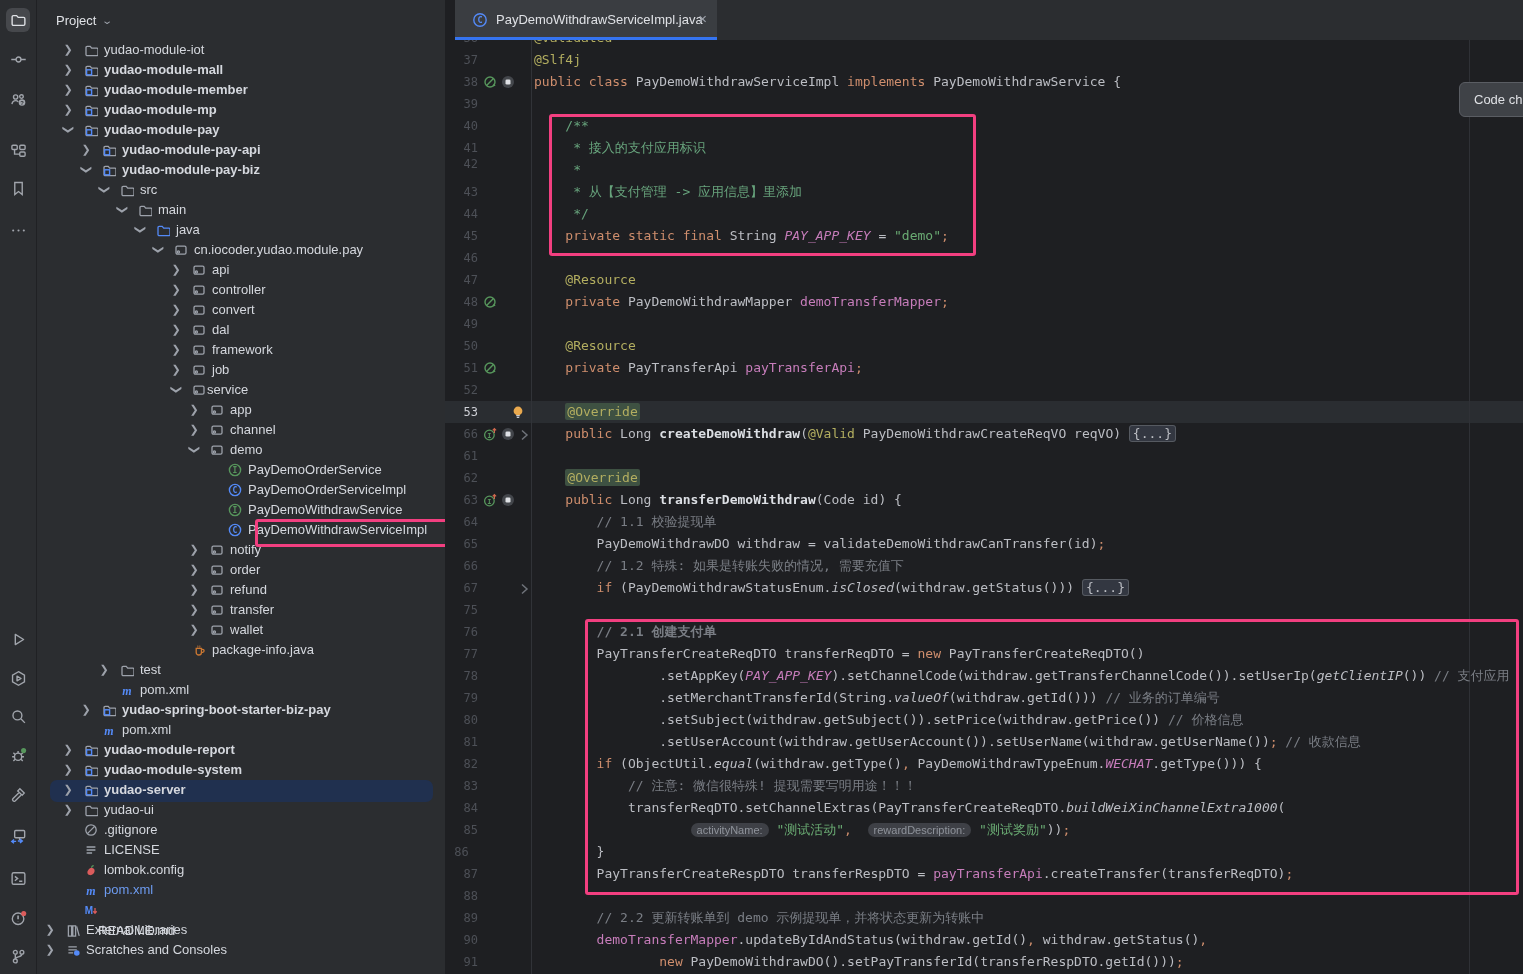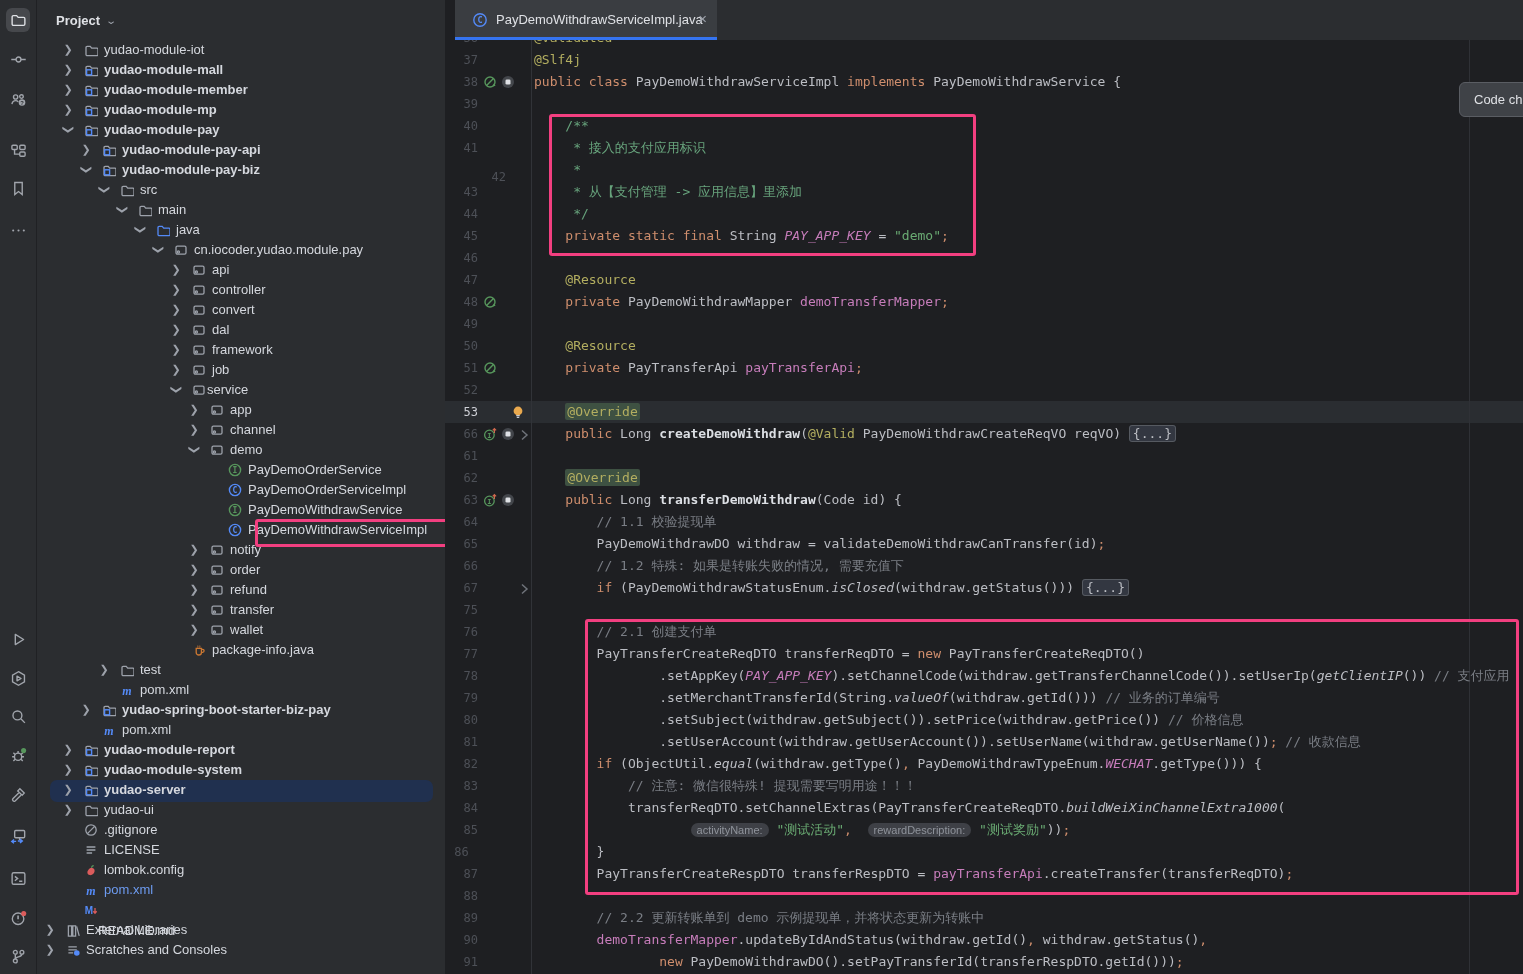--- a/index.html
+++ b/index.html
@@ -6,21 +6,21 @@
   #app{position:relative;width:1523px;height:974px;overflow:hidden;
        font-family:"Liberation Sans",sans-serif;background:#1e1f22;color:#dfe1e5;}
   
   #activity-bar{position:absolute;left:0;top:0;width:36px;height:974px;background:#2b2d30;border-right:1px solid #202124;z-index:6;}
   .act-icon{position:absolute;left:6px;width:24px;height:24px;display:flex;align-items:center;justify-content:center;color:#a1a5ac;border-radius:6px;}
   .act-icon.active{background:#46484c;color:#dfe1e5;}
   .act-icon svg{width:17px;height:17px;}
   
   #project-panel{position:absolute;left:37px;top:0;width:408px;height:974px;background:#2b2d30;border-right:1px solid #1c1d1f;overflow:hidden;}
   #panel-header{position:absolute;left:0;top:0;width:100%;height:40px;display:flex;align-items:center;}
-  #panel-title{margin-left:19px;font-weight:bold;font-size:13px;color:#dfe1e5;}
+  #panel-title{margin-left:19px;font-weight:normal;font-size:13px;color:#dfe1e5;}
   #panel-caret{margin-left:7px;color:#9da2ab;font-size:10px;transform:scaleX(1.4);}
   .tree-row{position:absolute;height:20px;width:100%;font-size:13px;color:#d5d8de;white-space:nowrap;}
   .tree-sel{position:absolute;left:13px;width:383px;height:22px;background:#20304f;border-radius:7px;}
   .tree-chev{position:absolute;top:3px;color:#9da2ab;font-size:11px;width:12px;text-align:center;}
   .tree-ico{position:absolute;top:3px;width:14px;height:14px;}
   .tree-ico svg{width:14px;height:14px;}
   .tree-label{position:absolute;top:2px;}
   .b{font-weight:bold;}
   
   #editor-pane{position:absolute;left:445px;top:0;width:1078px;height:974px;background:#1e1f22;overflow:hidden;}
@@ -541,21 +541,21 @@
             <circle cx="7" cy="7" r="6" fill="#43464b" stroke="none"></circle>
             <rect x="4.5" y="4.5" width="5" height="5" rx="1.3" fill="#dfe1e5" stroke="none"></rect>
           </svg></span>
         <div class="code-line" style="top: 71px;"><span class="tk-kw">public class </span><span class="tk-def">PayDemoWithdrawServiceImpl </span><span class="tk-kw">implements </span><span class="tk-def">PayDemoWithdrawService {</span></div>
         <div class="ln-num" style="top: 93px;">39</div>
         <div class="code-line" style="top: 93px;"></div>
         <div class="ln-num" style="top: 115px;">40</div>
         <div class="code-line" style="top: 115px;"><span class="tk-doc">    /**</span></div>
         <div class="ln-num" style="top: 137px;">41</div>
         <div class="code-line" style="top: 137px;"><span class="tk-doc">     * 接入的支付应用标识</span></div>
-        <div class="ln-num" style="top: 166px; padding-left: 28px;">42</div>
+        <div class="ln-num" style="top: 153px;">42</div>
         <div class="code-line" style="top: 159px;"><span class="tk-doc">     *</span></div>
         <div class="ln-num" style="top: 181px;">43</div>
         <div class="code-line" style="top: 181px;"><span class="tk-doc">     * 从【支付管理 -&gt; 应用信息】里添加</span></div>
         <div class="ln-num" style="top: 203px;">44</div>
         <div class="code-line" style="top: 203px;"><span class="tk-doc">     */</span></div>
         <div class="ln-num" style="top: 225px;">45</div>
         <div class="code-line" style="top: 225px;"><span class="tk-kw">    private static final </span><span class="tk-def">String </span><span class="tk-cnst">PAY_APP_KEY</span><span class="tk-def"> = </span><span class="tk-str">"demo"</span><span class="tk-punc">;</span></div>
         <div class="ln-num" style="top: 247px;">46</div>
         <div class="code-line" style="top: 247px;"></div>
         <div class="ln-num" style="top: 269px;">47</div>
@@ -623,21 +623,21 @@
         <div class="ln-num" style="top: 555px;">66</div>
         <div class="code-line" style="top: 555px;"><span class="tk-cmt">        // 1.2 特殊: 如果是转账失败的情况, 需要充值下</span></div>
         <div class="ln-num" style="top: 577px;">67</div>
         <span class="gut-ico" style="left: 72px; top: 581px;"><svg viewBox="0 0 14 14" fill="none" stroke-width="1.3">
             <path d="M5 3.5L10 8l-5 4.5" stroke="#6f737a" stroke-width="1.5"></path>
           </svg></span>
         <div class="code-line" style="top: 577px;"><span class="tk-kw">        if </span><span class="tk-def">(PayDemoWithdrawStatusEnum.</span><span class="tk-smeth">isClosed</span><span class="tk-def">(withdraw.getStatus())) </span><span class="tk-fold">{...}</span></div>
         <div class="ln-num" style="top: 599px;">75</div>
         <div class="code-line" style="top: 599px;"></div>
         <div class="ln-num" style="top: 621px;">76</div>
-        <div class="code-line" style="top: 621px;"><span class="tk-cmt">        // 2.1 创建支付单</span></div>
+        <div class="code-line" style="top: 621px; font-weight: bold;"><span class="tk-cmt">        // 2.1 创建支付单</span></div>
         <div class="ln-num" style="top: 643px;">77</div>
         <div class="code-line" style="top: 643px;"><span class="tk-def">        PayTransferCreateReqDTO transferReqDTO = </span><span class="tk-kw">new </span><span class="tk-def">PayTransferCreateReqDTO()</span></div>
         <div class="ln-num" style="top: 665px;">78</div>
         <div class="code-line" style="top: 665px;"><span class="tk-def">                .setAppKey(</span><span class="tk-cnst">PAY_APP_KEY</span><span class="tk-def">).setChannelCode(withdraw.getTransferChannelCode()).setUserIp(</span><span class="tk-smeth">getClientIP</span><span class="tk-def">()) </span><span class="tk-cmt">// 支付应用</span></div>
         <div class="ln-num" style="top: 687px;">79</div>
         <div class="code-line" style="top: 687px;"><span class="tk-def">                .setMerchantTransferId(String.</span><span class="tk-smeth">valueOf</span><span class="tk-def">(withdraw.getId())) </span><span class="tk-cmt">// 业务的订单编号</span></div>
         <div class="ln-num" style="top: 709px;">80</div>
         <div class="code-line" style="top: 709px;"><span class="tk-def">                .setSubject(withdraw.getSubject()).setPrice(withdraw.getPrice()) </span><span class="tk-cmt">// 价格信息</span></div>
         <div class="ln-num" style="top: 731px;">81</div>
         <div class="code-line" style="top: 731px;"><span class="tk-def">                .setUserAccount(withdraw.getUserAccount()).setUserName(withdraw.getUserName())</span><span class="tk-punc">;</span><span class="tk-cmt"> // 收款信息</span></div>

